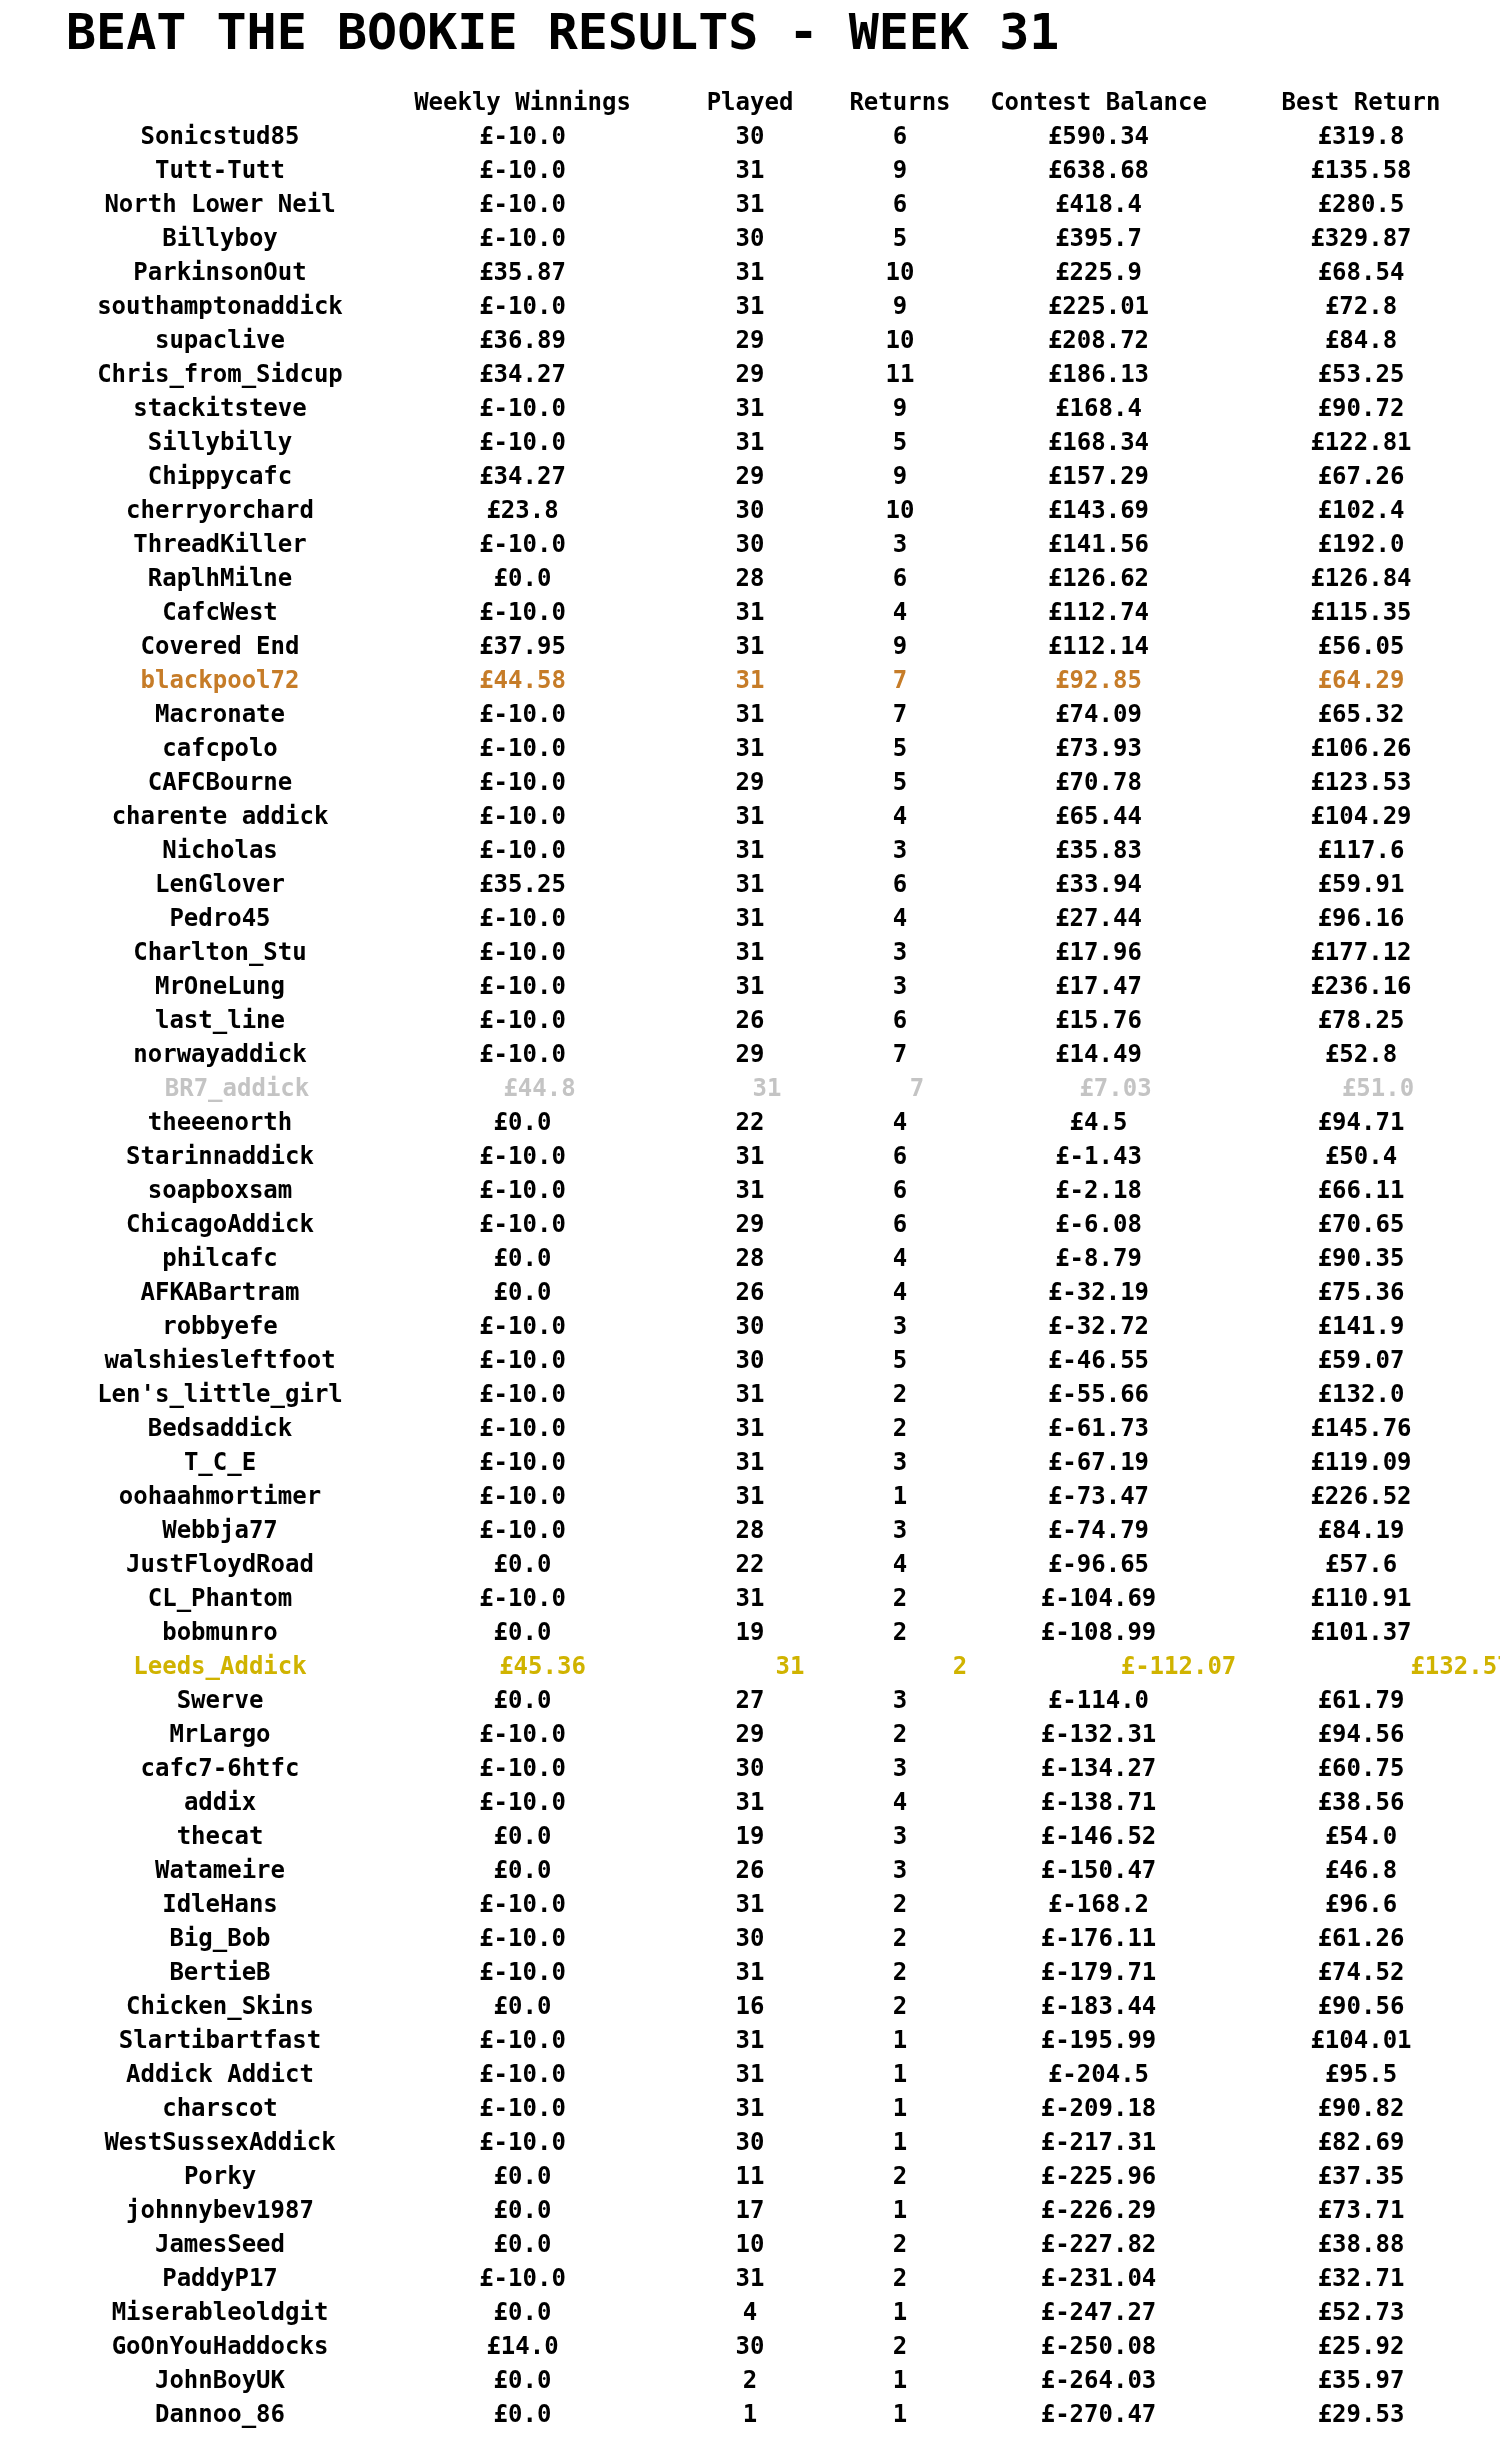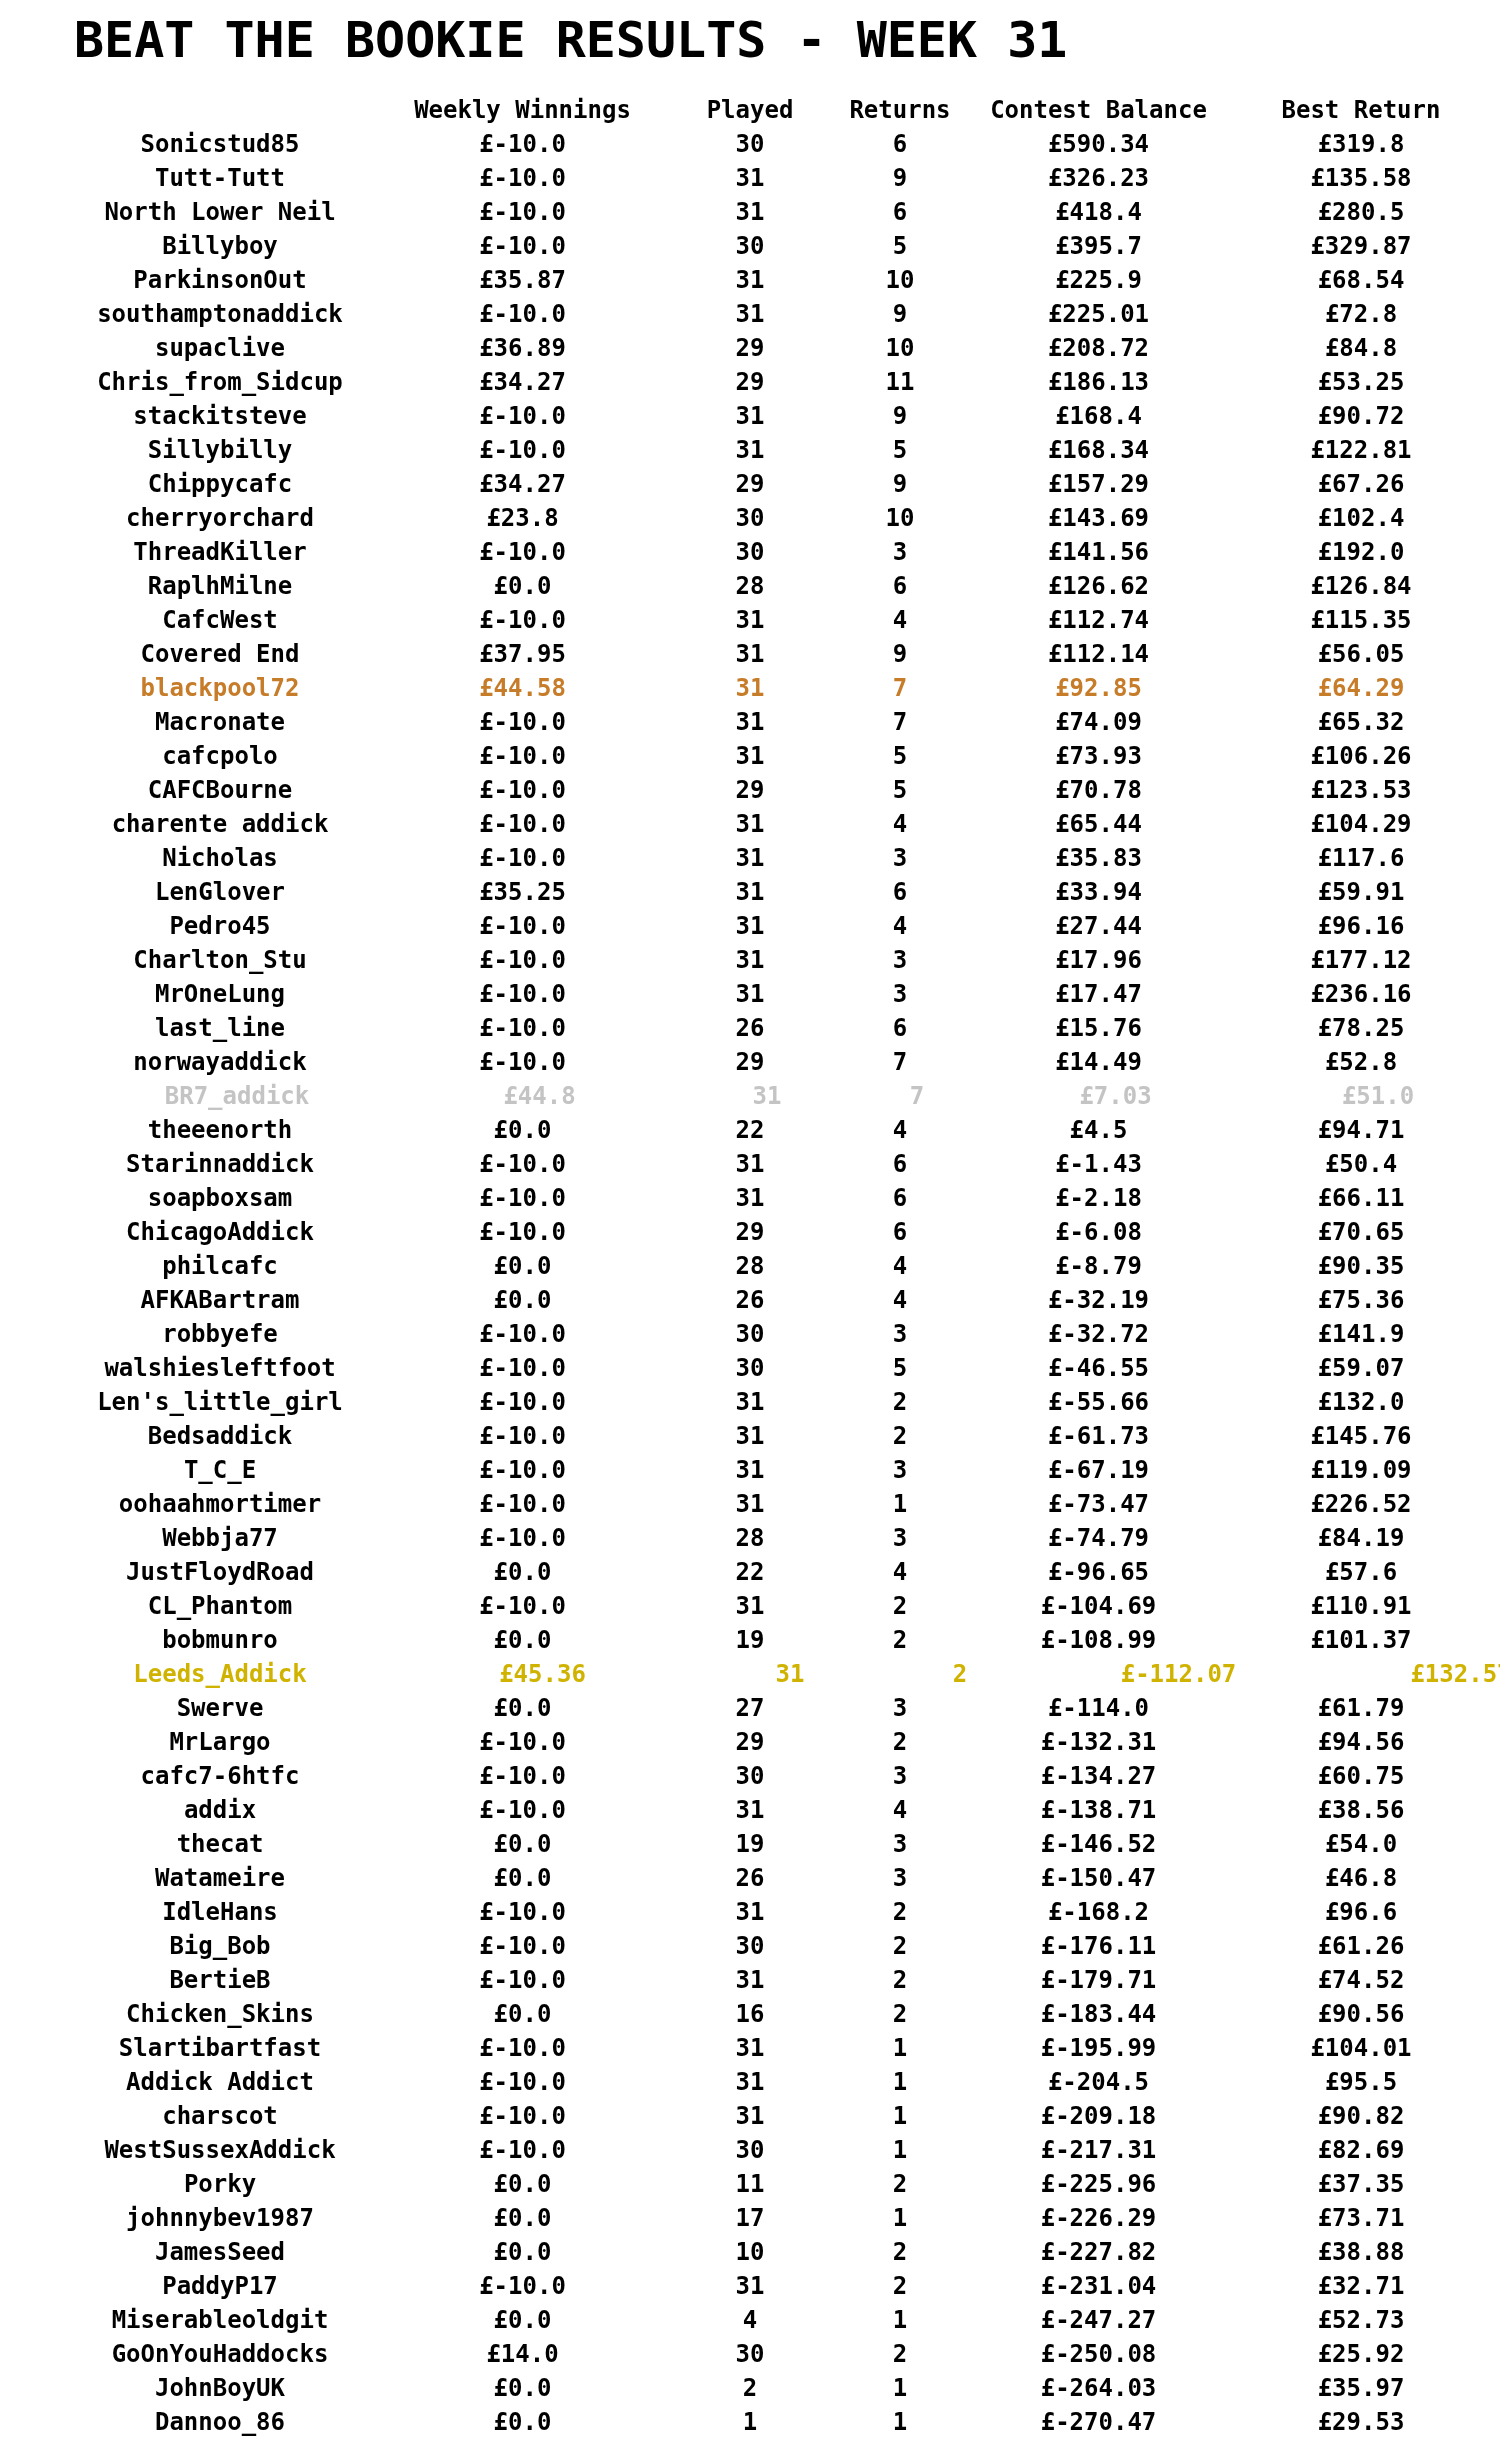--- a/index.html
+++ b/index.html
@@ -12,21 +12,21 @@
     width: 1500px;
     height: 2450px;
     background: #ffffff;
     color: #000000;
     font-family: "DejaVu Sans Mono", monospace;
     font-weight: bold;
     box-sizing: border-box;
     overflow: hidden;
   }
   .page-title {
-    margin: 8px;
+    margin: 0;
     padding: 6px 0 0 66px;
     font-size: 50px;
     line-height: 52px;
     letter-spacing: 0px;
     font-weight: bold;
     white-space: pre;
   }
   .results-table {
     margin-top: 27px;
     text-align: center;
@@ -74,21 +74,21 @@
     <div class="cell returns">6</div>
     <div class="cell balance">£590.34</div>
     <div class="cell best">£319.8</div>
   </div>
 
   <div class="row">
     <div class="cell name">Tutt-Tutt</div>
     <div class="cell weekly">£-10.0</div>
     <div class="cell played">31</div>
     <div class="cell returns">9</div>
-    <div class="cell balance">£326.23</div>
+    <div class="cell balance">£638.68</div>
     <div class="cell best">£135.58</div>
   </div>
 
   <div class="row">
     <div class="cell name">North Lower Neil</div>
     <div class="cell weekly">£-10.0</div>
     <div class="cell played">31</div>
     <div class="cell returns">6</div>
     <div class="cell balance">£418.4</div>
     <div class="cell best">£280.5</div>

